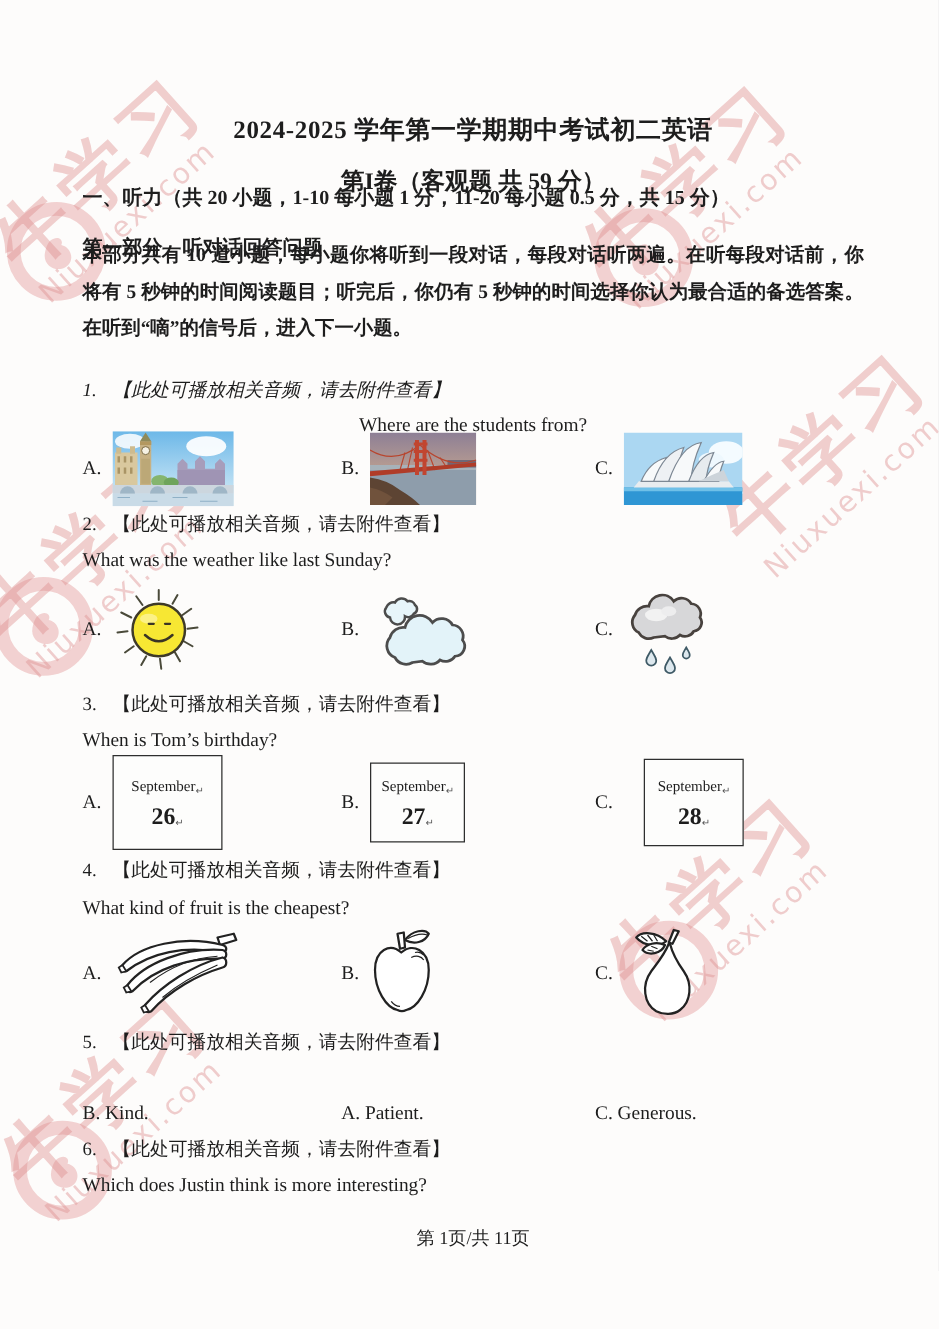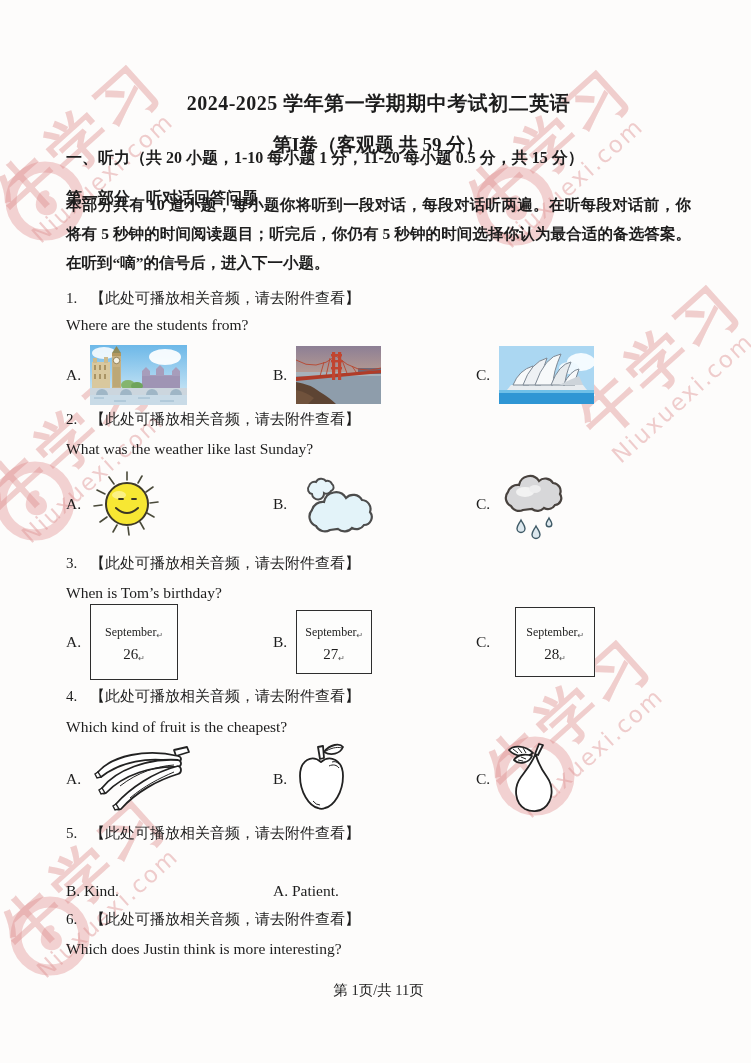--- a/index.html
+++ b/index.html
@@ -18,21 +18,21 @@
   .q-num{display:inline-block;min-width:24px;}
   .q-text{font-size:15.5px;}
   .opt-row{display:grid;grid-template-columns:207px 203px 1fr;align-items:center;}
   .option{display:flex;align-items:center;gap:9px;font-size:15.5px;}
   .option svg{display:block;}
   .opt-label{flex:0 0 auto;}
   .opt-text-row{display:grid;grid-template-columns:207px 203px 1fr;font-size:15.5px;}
   .cal{border:1.6px solid #2e2e2e;background:#fdfdfc;display:flex;flex-direction:column;
        align-items:center;justify-content:center;gap:5px;}
   .cal-month{font-size:12px;font-weight:normal;}
-  .cal-day{font-size:15px;font-weight:normal;}
+  .cal-day{font-size:19px;font-weight:bold;}
   .cal-mark{font-size:8px;color:#555;vertical-align:-2px;font-family:"DejaVu Sans",sans-serif;}
   .footer{font-size:14.5px;}
   
   .wm{position:absolute;width:260px;height:260px;z-index:0;pointer-events:none;}
   .content-layer{position:absolute;inset:0;z-index:1;}
   .wm-rot{position:absolute;left:34px;top:150px;transform-origin:left bottom;
           transform:rotate(-42deg);white-space:nowrap;
           font-family:"DejaVu Sans","Liberation Sans",sans-serif;}
   .wm-brand{font-size:60px;font-weight:bold;color:rgba(220,138,138,0.40);letter-spacing:6px;line-height:1;}
   .wm-site{font-size:23px;color:rgba(222,148,148,0.46);letter-spacing:2px;margin-top:2px;}
@@ -101,24 +101,24 @@
   </div>
 
   <div class="content-layer">
 
     <div class="abs center title" style="top:70px;">2024-2025 学年第一学期期中考试初二英语</div>
     <div class="abs center subtitle" style="top:112px;">第I卷（客观题 共 59 分）</div>
     <div class="abs heading" style="top:148px;">一、听力（共 20 小题，1-10 每小题 1 分，11-20 每小题 0.5 分，共 15 分）</div>
     <div class="abs heading" style="top:188px;">第一部分　听对话回答问题</div>
     <div class="abs instructions" style="top:190px;">本部分共有 10 道小题，每小题你将听到一段对话，每段对话听两遍。在听每段对话前，你将有 5 秒钟的时间阅读题目；听完后，你仍有 5 秒钟的时间选择你认为最合适的备选答案。在听到“嘀”的信号后，进入下一小题。</div>
 
-    <div class="abs audio-line" style="top:289px;">
+    <div class="abs audio-line" style="top:303px;font-style:italic;">
       <span class="q-num">1.</span><span>【此处可播放相关音频，请去附件查看】</span>
     </div>
-    <div class="abs q-text" style="top:316px;">Where are the students from?</div>
+    <div class="abs q-text" style="top:332px;text-align:center;">Where are the students from?</div>
     <div class="abs opt-row" style="top:344px;height:62px;">
       <div class="option">
         <span class="opt-label">A.</span>
         <svg width="97" height="60" viewBox="0 0 97 60">
           <defs>
               <linearGradient id="lsky" x1="0" y1="0" x2="0" y2="1">
             <stop offset="0" stop-color="#6db8e8"></stop>
                 <stop offset="1" stop-color="#dceff8"></stop>
               </linearGradient>
             </defs>
@@ -291,21 +291,21 @@
         <div class="cal" style="width:78px;height:68px;margin-left:16px;">
           <div><span class="cal-month">September</span><span class="cal-mark">↵</span></div>
           <div><span class="cal-day">28</span><span class="cal-mark">↵</span></div>
         </div>
       </div>
     </div>
 
     <div class="abs audio-line" style="top:687px;">
       <span class="q-num">4.</span><span>【此处可播放相关音频，请去附件查看】</span>
     </div>
-    <div class="abs q-text" style="top:718px;">Which kind of fruit is the cheapest?</div>
+    <div class="abs q-text" style="top:718px;">What kind of fruit is the cheapest?</div>
     <div class="abs opt-row" style="top:740px;height:78px;">
       <div class="option">
         <span class="opt-label">A.</span>
         <svg width="104" height="74" viewBox="0 0 104 74">
           <g fill="#ffffff" stroke="#222222" stroke-width="1.8" stroke-linejoin="round">
             <path d="M84 8 L97 5 L99 10 L86 14 Z"></path>
             <path d="M88 14 C56 6 22 14 8 30 C6 32 7 36 11 35 C30 20 58 14 88 20 C92 19 92 15 88 14 Z"></path>
             <path d="M88 18 C58 16 26 28 12 46 C10 49 12 53 16 51 C34 32 62 24 88 25 C92 24 92 19 88 18 Z"></path>
             <path d="M88 24 C64 30 40 46 26 62 C24 65 27 69 31 67 C46 50 68 38 88 32 C92 31 92 25 88 24 Z"></path>
           </g>
@@ -352,20 +352,21 @@
         </svg>
       </div>
     </div>
 
     <div class="abs audio-line" style="top:824px;">
       <span class="q-num">5.</span><span>【此处可播放相关音频，请去附件查看】</span>
     </div>
     <div class="abs opt-text-row" style="top:882px;">
       <div><span>B.</span> <span>Kind.</span></div>
       <div><span>A.</span> <span>Patient.</span></div>
+      <div><span>C.</span> <span>Generous.</span></div>
     </div>
 
     <div class="abs audio-line" style="top:910px;">
       <span class="q-num">6.</span><span>【此处可播放相关音频，请去附件查看】</span>
     </div>
     <div class="abs q-text" style="top:940px;">Which does Justin think is more interesting?</div>
 
     <div class="abs center footer" style="top:961px;">第 1页/共 11页</div>
   </div>
 </div>

